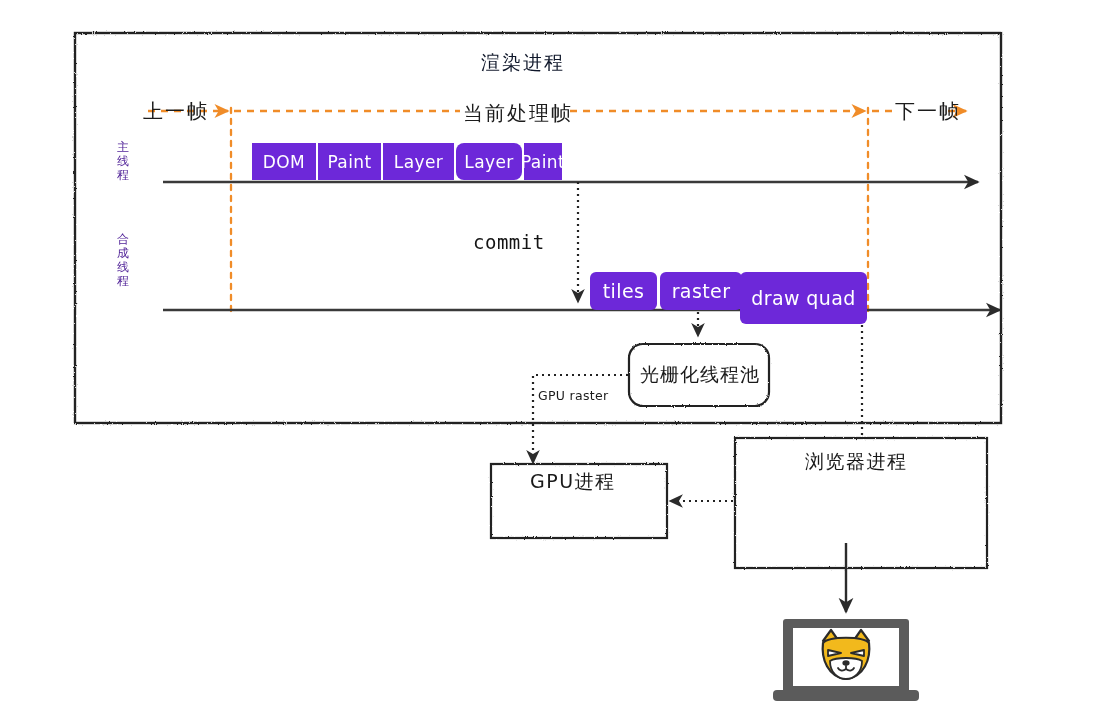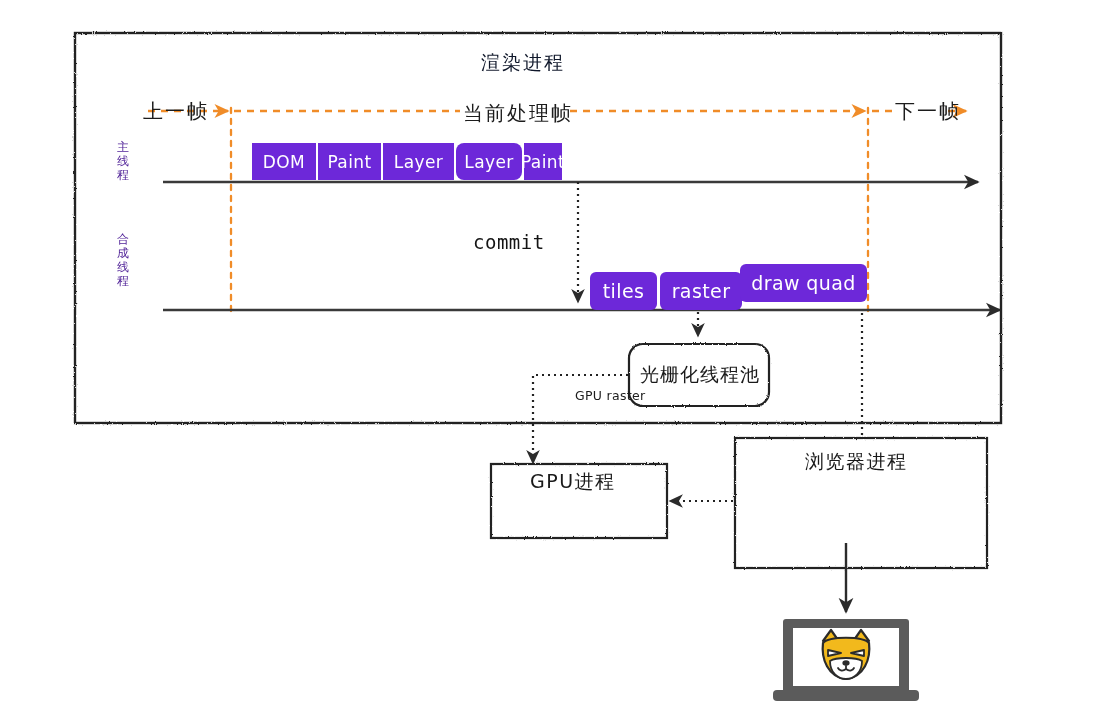--- a/index.html
+++ b/index.html
@@ -25,21 +25,20 @@
     font-size:12px;color:#4c1d95;line-height:1.18;
     white-space:normal;width:20px;text-align:center;letter-spacing:0;
   }
   .commit{
     font-size:19px;color:#141414;letter-spacing:.5px;
     font-family:"DejaVu Sans Mono","Liberation Mono",monospace;
   }
   .gpu-raster{
     font-size:12.5px;color:#1c1c1c;letter-spacing:.3px;
     font-family:"DejaVu Sans","Liberation Sans",sans-serif;
-    margin-left:37px;
   }
   .box-cn{font-size:19px;color:#1a1a1a;letter-spacing:1px;}
   .proc-cn{font-size:19px;color:#1a1a1a;letter-spacing:1.5px;}
 
   
   .chip{
     position:absolute;background:#6d28d9;color:#ffffff;
     display:flex;align-items:center;justify-content:center;
     font-size:17px;letter-spacing:.4px;
     font-family:"DejaVu Sans","Liberation Sans",sans-serif;
@@ -156,21 +155,21 @@
   <div class="chip" style="left:252px;top:143px;width:64px;height:37px;">DOM</div>
   <div class="chip" style="left:318px;top:143px;width:63px;height:37px;">Paint</div>
   <div class="chip" style="left:383px;top:143px;width:71px;height:37px;">Layer</div>
   <div class="chip" style="left:456px;top:143px;width:66px;height:37px;border-radius:8px;">Layer</div>
   <div class="chip" style="left:524px;top:143px;width:38px;height:37px;">Paint</div>
 
   <div class="txt commit" style="left:473px;top:233px;">commit</div>
 
   <div class="chip big" style="left:590px;top:272px;width:67px;height:38px;">tiles</div>
   <div class="chip big" style="left:660px;top:272px;width:82px;height:38px;">raster</div>
-  <div class="chip big" style="left:740px;top:264px;width:127px;height:38px;">draw quad</div>
+  <div class="chip big" style="left:740px;top:272px;width:127px;height:52px;">draw quad</div>
 
   <div class="txt box-cn" style="left:640px;top:365px;">光栅化线程池</div>
 
   <div class="txt gpu-raster" style="left:538px;top:390px;">GPU raster</div>
 
   <div class="txt proc-cn" style="left:530px;top:472px;">GPU进程</div>
 
   <div class="txt proc-cn" style="left:805px;top:452px;">浏览器进程</div>
 
 

